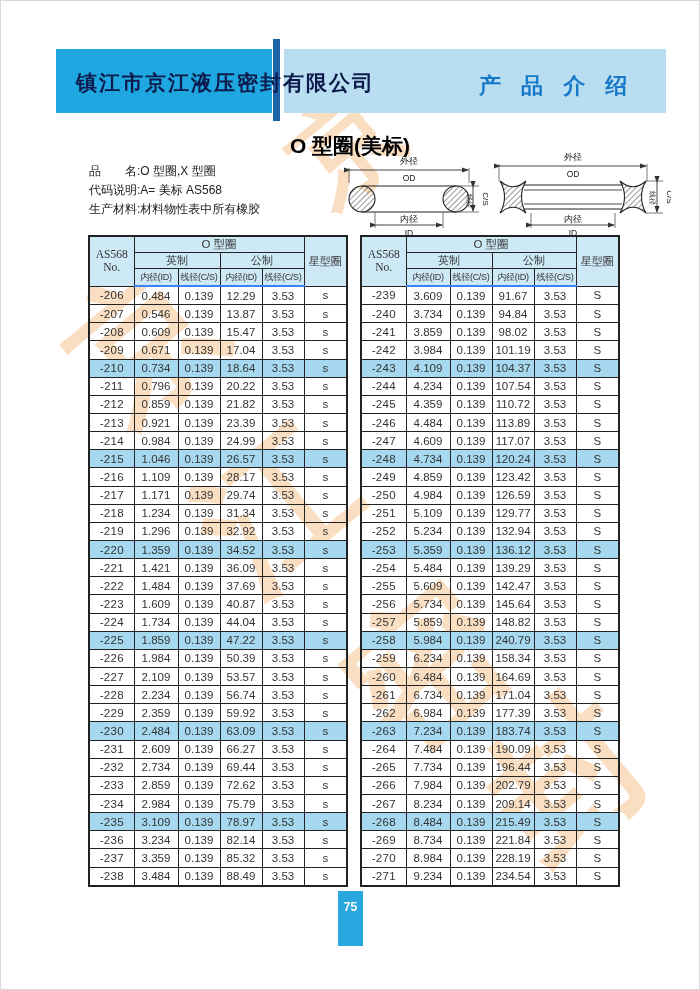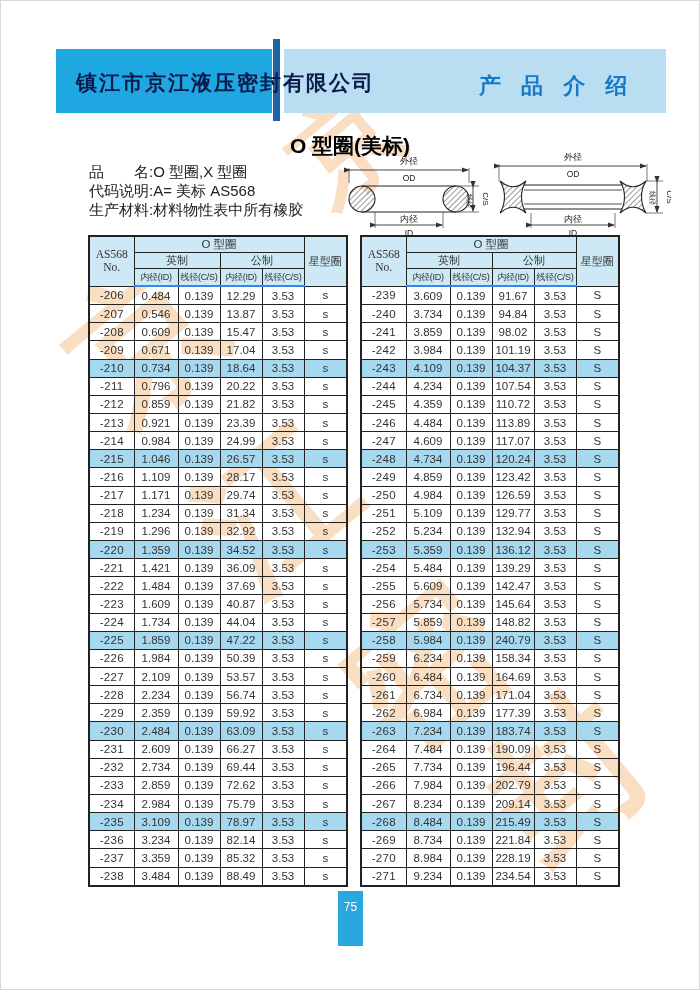--- a/index.html
+++ b/index.html
@@ -31,21 +31,21 @@
   }
   .section-title{
     position:absolute;left:478px;top:70px;z-index:2;
     font-weight:bold;font-size:22px;letter-spacing:7px;color:#1778c8;
   }
   
   .page-title{
     position:absolute;left:0;right:0;top:131px;text-align:center;z-index:2;
     font-size:21px;font-weight:bold;color:#000000;
   }
-  .info{position:absolute;left:88px;top:161px;z-index:2;font-size:15px;color:#222;line-height:19px;}
+  .info{position:absolute;left:88px;top:161px;z-index:2;font-size:12px;color:#222;line-height:19px;}
   
   .diag1{position:absolute;left:342px;top:154px;z-index:2;}
   .diag2{position:absolute;left:490px;top:150px;z-index:2;}
   svg text{font-family:"Liberation Sans",sans-serif;fill:#222;}
   
   .tbl{position:absolute;top:234px;z-index:1;}
   .tbl.left{left:87px;}
   .tbl.right{left:359px;}
   table{border-collapse:collapse;table-layout:fixed;width:258px;color:#333;}
   th,td{border:1px solid #222;text-align:center;vertical-align:middle;padding:0;overflow:hidden;white-space:nowrap;}
@@ -60,21 +60,21 @@
   table col.c1{width:45px;} table col.c2{width:44px;} table col.c3{width:42px;}
   table col.c4{width:42px;} table col.c5{width:42px;} table col.c6{width:43px;}
   tr{page-break-inside:avoid;}
   tbody td:first-child{letter-spacing:0.3px;}
   
   thead tr:last-child th{border-bottom:2px solid #3b82f6;}
   table{border:2px solid #222;}
   
   .page-badge{
     position:absolute;left:337px;top:890px;width:25px;height:55px;background:#29a8e0;z-index:2;
-    color:#fff;font-size:12px;text-align:center;padding-top:9px;box-sizing:border-box;
+    color:#fff;font-size:12px;text-align:center;padding-top:9px;box-sizing:border-box;font-weight:bold;
   }
 </style>
 </head>
 <body>
 
 <div class="page">
 
   <div class="wm" style="left:290px;top:88px;font-size:110px;">京</div>
   <div class="wm" style="left:70px;top:262px;font-size:150px;">京</div>
   <div class="wm" style="left:200px;top:430px;font-size:150px;">江</div>

